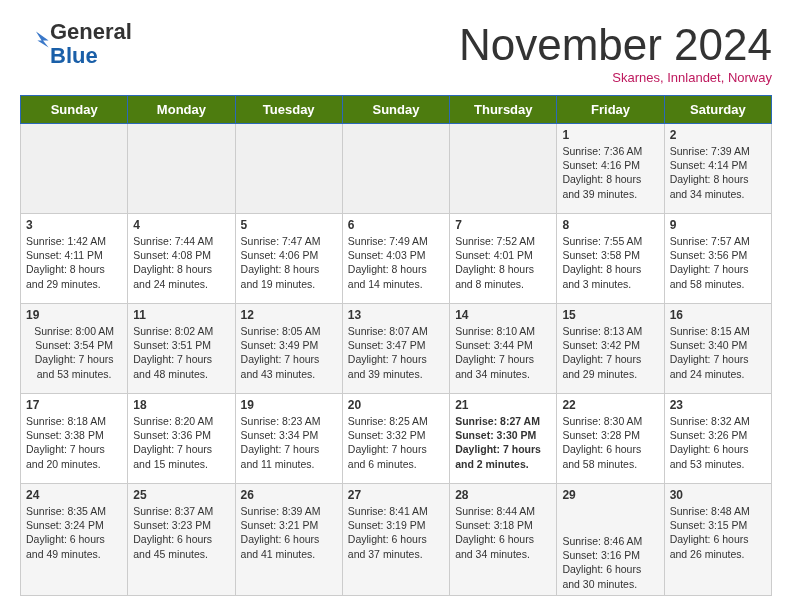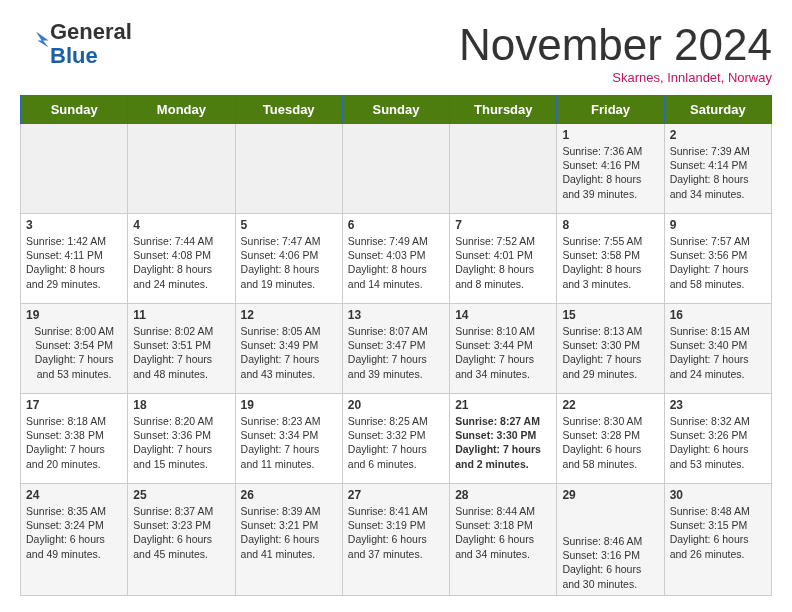--- a/index.html
+++ b/index.html
@@ -225,21 +225,21 @@
         <td>
           <span class="day-num">14</span>
           <div class="day-info" style="white-space: pre-line;">Sunrise: 8:10 AM
 Sunset: 3:44 PM
 Daylight: 7 hours
 and 34 minutes.</div>
         </td>
         <td>
           <span class="day-num">15</span>
           <div class="day-info" style="white-space: pre-line;">Sunrise: 8:13 AM
-Sunset: 3:30 PM
+Sunset: 3:42 PM
 Daylight: 7 hours
 and 29 minutes.</div>
         </td>
         <td>
           <span class="day-num">16</span>
           <div class="day-info" style="white-space: pre-line;">Sunrise: 8:15 AM
 Sunset: 3:40 PM
 Daylight: 7 hours
 and 24 minutes.</div>
         </td>

